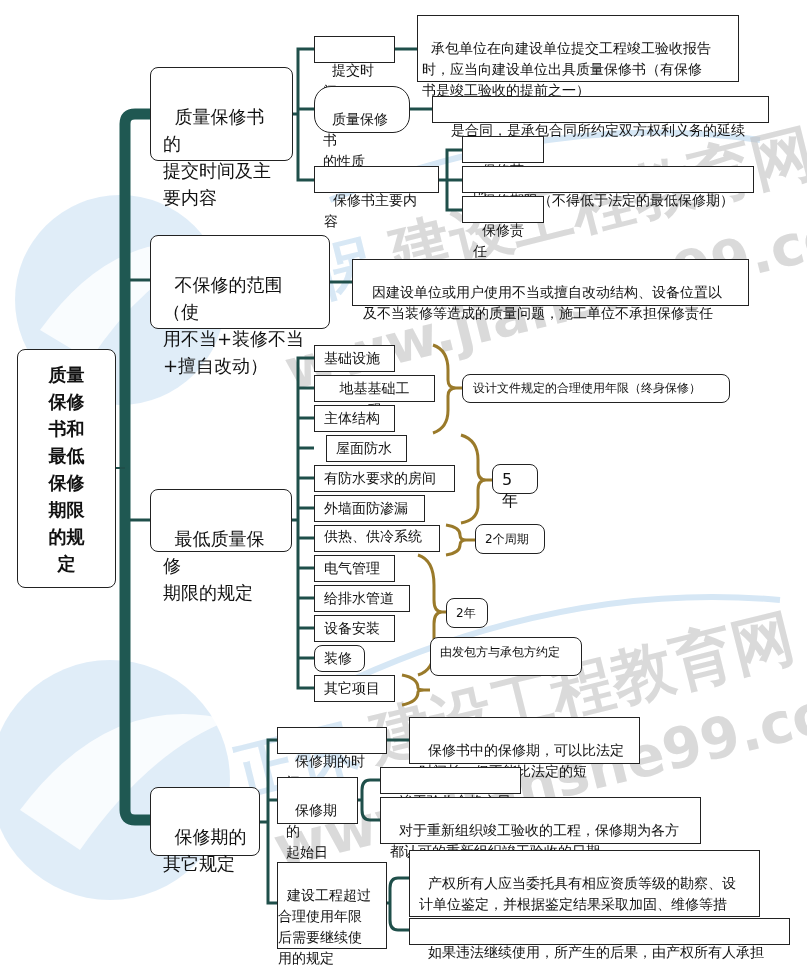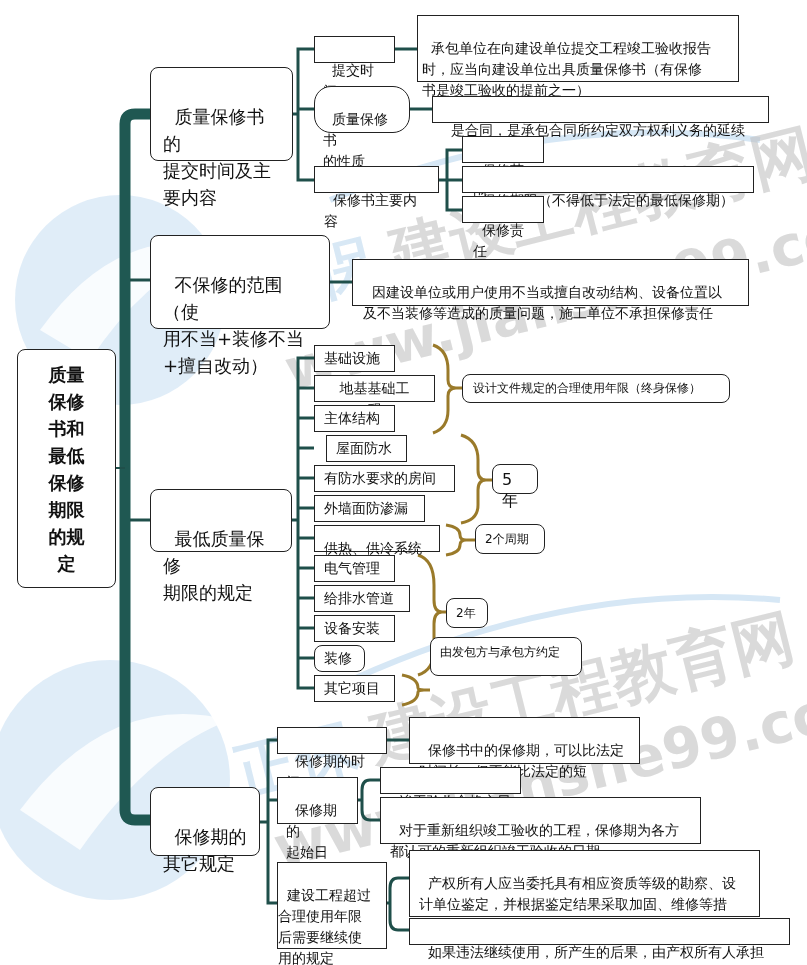--- a/index.html
+++ b/index.html
@@ -150,21 +150,21 @@
 <div class="box rnd l1" style="left:150px;top:489px;width:142px;height:63px;">
   <span>最低质量保修
 期限的规定</span>
 </div>
 <div class="box" style="left:314px;top:345px;width:81px;height:27px;padding:2px 9px;"><span>基础设施</span></div>
 <div class="box" style="left:314px;top:375px;width:121px;height:27px;padding:2px 24px;text-align:center;"><span>地基基础工程</span></div>
 <div class="box" style="left:314px;top:405px;width:81px;height:27px;padding:2px 9px;"><span>主体结构</span></div>
 <div class="box" style="left:314px;top:435px;width:81px;height:27px;padding:2px 9px;margin-left:12px;"><span>屋面防水</span></div>
 <div class="box" style="left:314px;top:465px;width:141px;height:27px;padding:2px 9px;"><span>有防水要求的房间</span></div>
 <div class="box" style="left:314px;top:495px;width:111px;height:27px;padding:2px 9px;"><span>外墙面防渗漏</span></div>
-<div class="box" style="left:314px;top:525px;width:126px;height:27px;padding:12px 9px;"><span>供热、供冷系统</span></div>
+<div class="box" style="left:314px;top:525px;width:126px;height:27px;padding:0 9px;"><span>供热、供冷系统</span></div>
 <div class="box" style="left:314px;top:555px;width:81px;height:27px;padding:2px 9px;"><span>电气管理</span></div>
 <div class="box" style="left:314px;top:585px;width:96px;height:27px;padding:2px 9px;"><span>给排水管道</span></div>
 <div class="box" style="left:314px;top:615px;width:81px;height:27px;padding:2px 9px;"><span>设备安装</span></div>
 <div class="box" style="left:314px;top:645px;width:51px;height:27px;padding:2px 9px;border-radius:8px;"><span>装修</span></div>
 <div class="box" style="left:314px;top:675px;width:81px;height:27px;padding:2px 9px;"><span>其它项目</span></div>
 
 <div class="box rnd" style="left:462px;top:374px;width:268px;height:29px;font-size:12px;padding:3px 10px;"><span>设计文件规定的合理使用年限（终身保修）</span></div>
 <div class="box rnd" style="left:492px;top:464px;width:46px;height:30px;font-size:16px;padding:4px 9px;"><span>5年</span></div>
 <div class="box rnd" style="left:475px;top:524px;width:70px;height:30px;font-size:12px;padding:4px 9px;"><span>2个周期</span></div>
 <div class="box rnd" style="left:446px;top:598px;width:42px;height:30px;font-size:12px;padding:4px 9px;"><span>2年</span></div>

